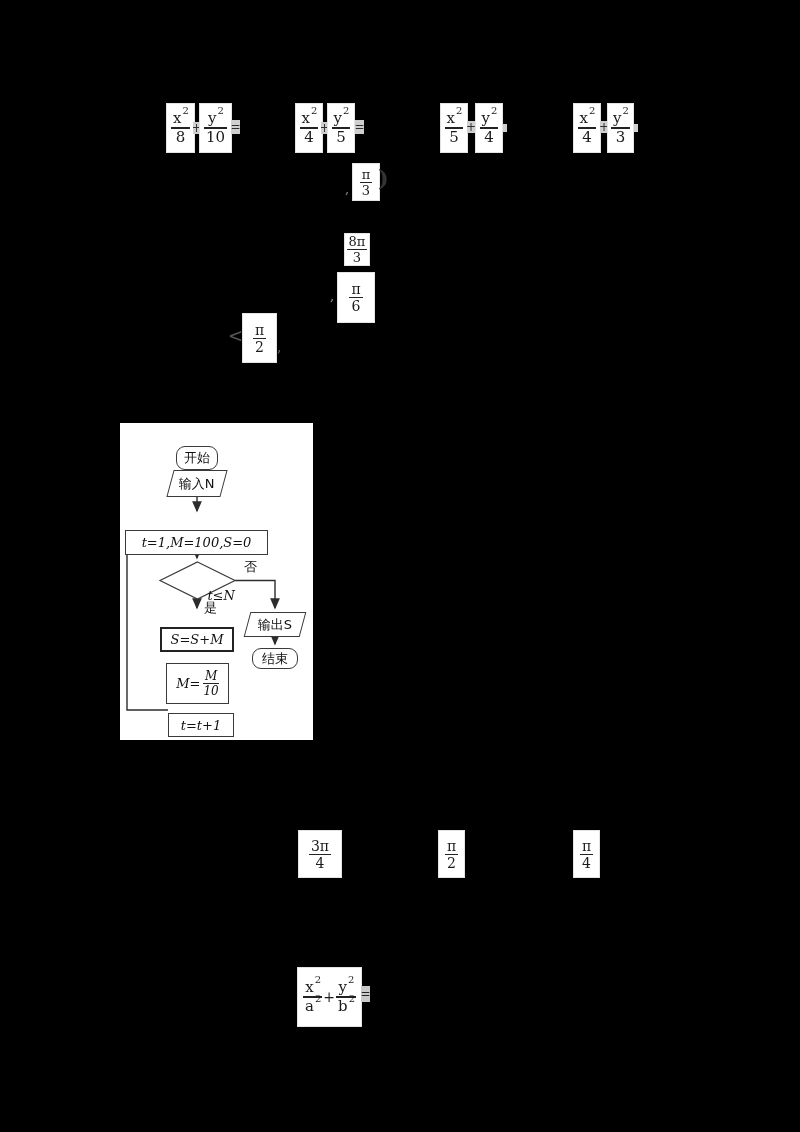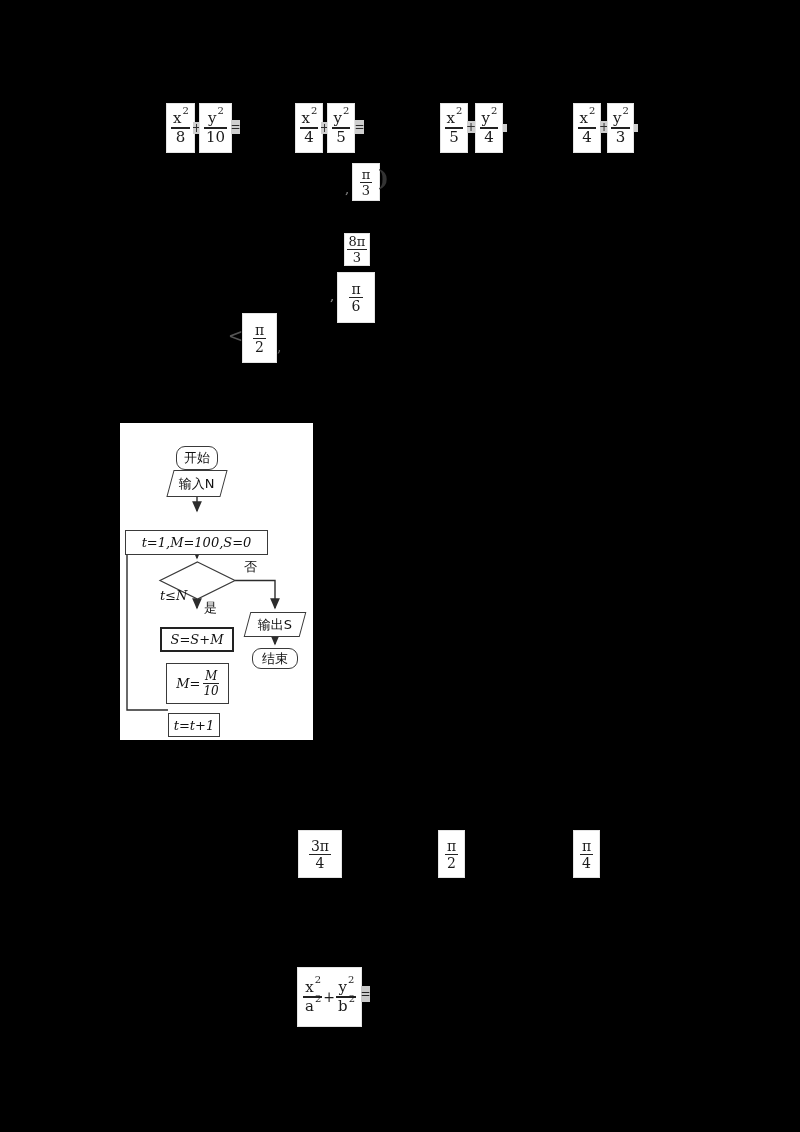--- a/index.html
+++ b/index.html
@@ -37,21 +37,21 @@
   .fc-node { position:absolute; box-sizing:border-box; background:#fff;
              border:1px solid #3a3a3a; display:flex; align-items:center;
              justify-content:center; color:#111; font-size:13px; }
   .fc-round { border-radius:9px; }
   .fc-bold { border-width:2px; border-color:#222; }
   .fc-para { transform:skewX(-15deg); }
   .fc-para .unskew { transform:skewX(15deg); display:flex; align-items:center; }
   .fc-math { font-family:"DejaVu Serif", serif; font-style:italic;margin-top:15px; }
   .fc-label { position:absolute; color:#111; font-size:13px; }
   .fc-diamond-text { position:absolute; display:flex; align-items:center;
-                     justify-content:flex-start; color:#111; font-size:13px;
+                     justify-content:flex-end; color:#111; font-size:13px;
                      background:transparent; border:none; }
   .minifrac { display:inline-flex; flex-direction:column; align-items:center;
               line-height:1; margin-left:3px; font-family:"DejaVu Serif", serif;
               font-style:italic; }
   .minifrac .bar { align-self:stretch; height:1px; background:#222; margin:1px 0; }
   .minifrac span { font-size:12px; }
 </style>
 </head>
 <body>
 
@@ -256,21 +256,21 @@
           <span>M</span>
           <span class="bar"></span>
           <span>10</span>
         </span>
     </div>
 
     <div class="fc-node fc-round" style="left:132px;top:225px;width:46px;height:21px;">
         <span>结束</span>
       </div>
 
-    <div class="fc-node fc-math" style="left:48px;top:275px;width:52px;height:24px;">
+    <div class="fc-node fc-math" style="left:48px;top:275px;width:66px;height:24px;">
         <span>t=t+1</span>
       </div>
   </div>
 
   <div class="chip" style="left:298px;top:830px;width:44px;height:48px;">
     <span class="frac thin f14">
         <span class="top">3π</span>
         <span class="bar"></span>
         <span class="bot">4</span>
       </span>

